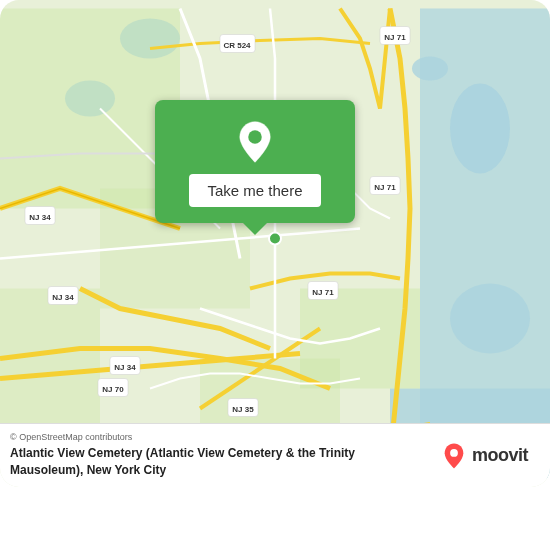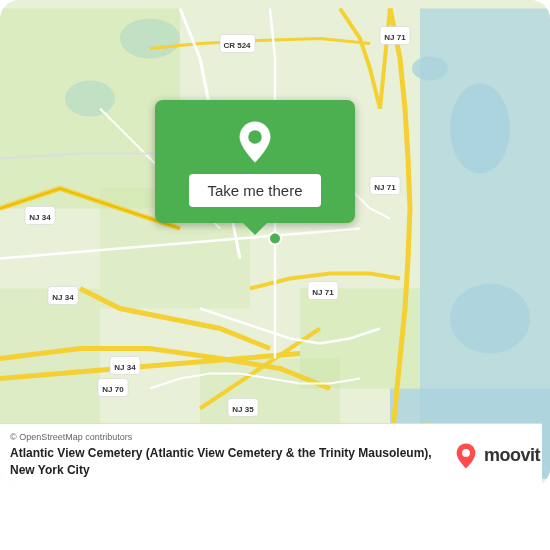--- a/index.html
+++ b/index.html
@@ -84,23 +84,23 @@
       cursor: pointer;
       white-space: nowrap;
       text-align: center;
     }
 
     
     #bottom-bar {
       position: absolute;
       bottom: 0;
       left: 0;
-      right: 8px;
+      right: 0;
       background: white;
-      padding: 8px 2px 8px 10px;
+      padding: 8px 22px 8px 10px;
       display: flex;
       align-items: center;
       justify-content: flex-start;
       border-top: 1px solid #ddd;
     }
 
     #bottom-left {
       display: flex;
       flex-direction: column;
       flex: 1;

